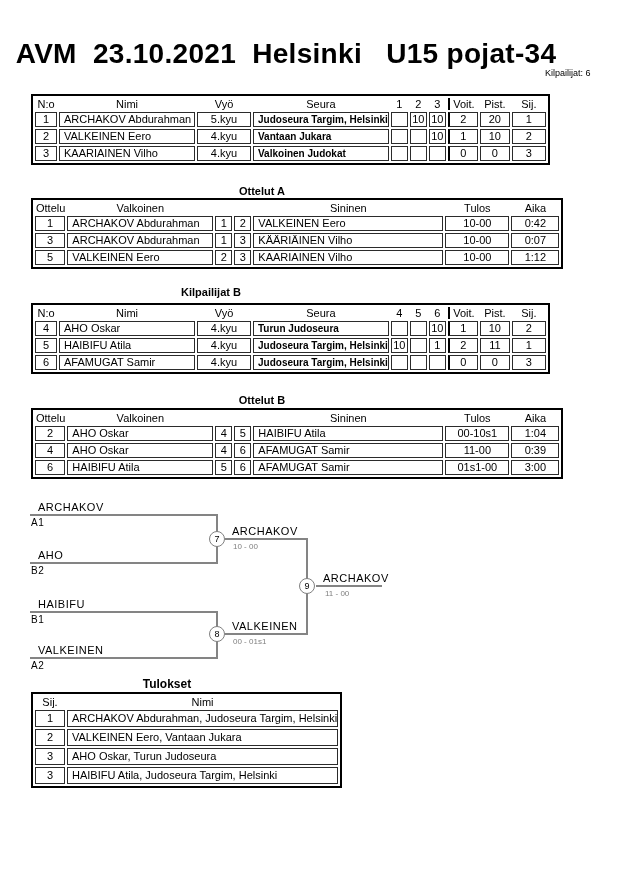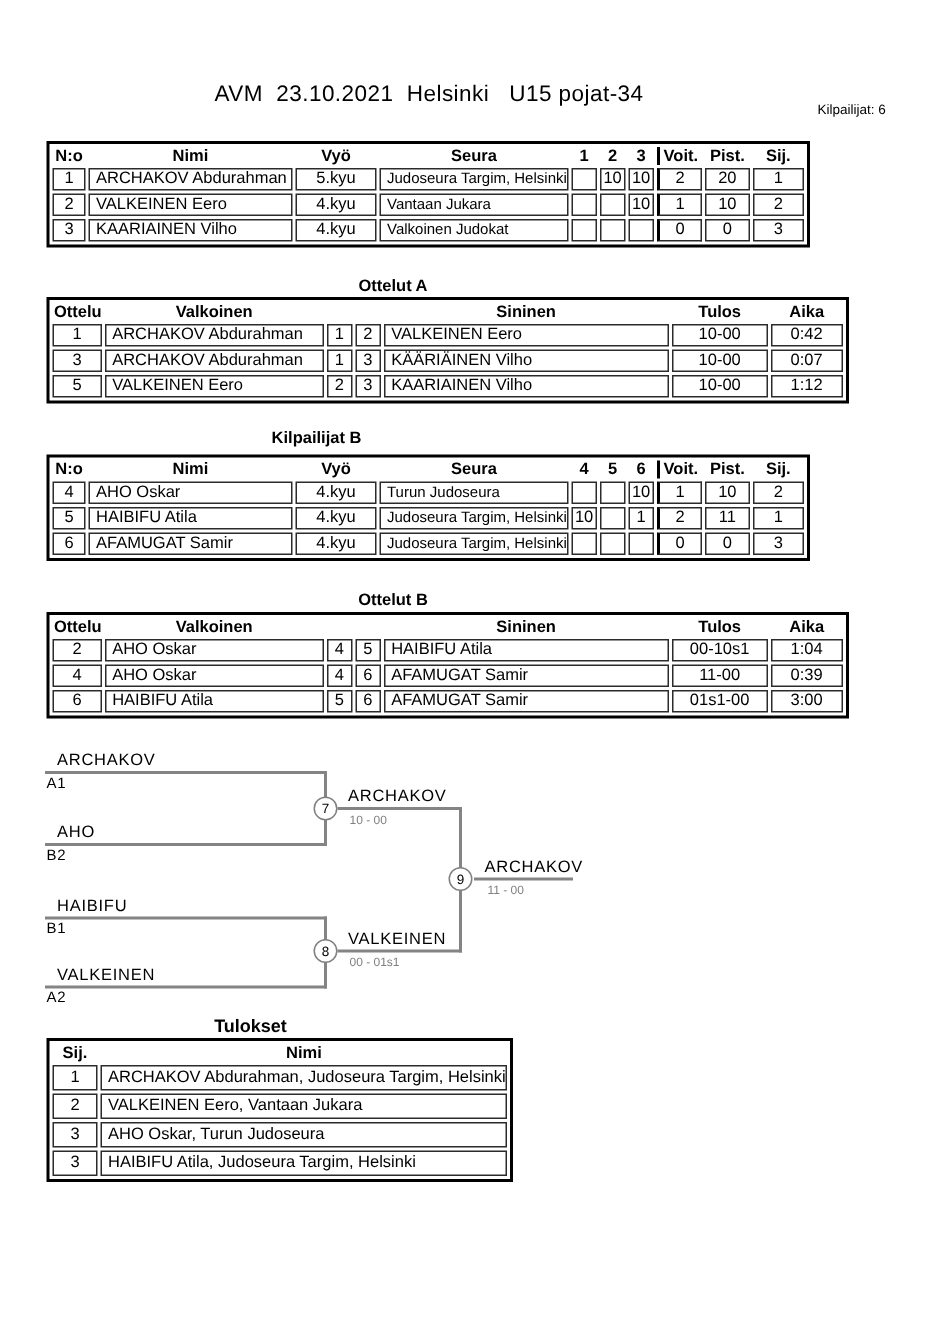--- a/index.html
+++ b/index.html
@@ -2,41 +2,41 @@
 <html><head>
 <meta charset="utf-8">
 <style>
   html,body{margin:0;padding:0;background:#fff;}
   .page{
     position:relative;width:630px;height:891px;background:#fff;
     font-family:"Liberation Sans", sans-serif;color:#000;overflow:hidden;
   }
   .doc-title{
     position:absolute;top:38px;left:0;width:572px;text-align:center;
-    font-size:15px;font-weight:normal;white-space:pre;letter-spacing:.3px;margin-top:16px;
+    font-size:28px;font-weight:bold;white-space:pre;letter-spacing:.3px;
   }
   .kilp-note{position:absolute;top:68px;left:545px;font-size:9px;}
   .sec-title{position:absolute;font-size:11px;font-weight:bold;text-align:center;}
   .sec-title.big{font-size:12px;}
 
   table.sheet{
     position:absolute;border-collapse:separate;border-spacing:2px;
     table-layout:fixed;background:#fff;border:2px solid #000;
   }
   table.sheet th{
-    border:none;font-size:11px;font-weight:bold;height:12px;line-height:12px;
+    border:none;font-size:11px;font-weight:normal;height:12px;line-height:12px;
     padding:0;white-space:nowrap;overflow:visible;text-align:center;
   }
   table.sheet td{
     border:1px solid #2b2b2b;font-size:11px;height:13px;line-height:13px;
     padding:0;white-space:nowrap;overflow:visible;background:#fff;text-align:center;
   }
   table.sheet td.l{text-align:left;padding-left:4px;}
   table.sheet th.lft{text-align:left;padding-left:1px;}
-  table.sheet td.club{font-size:10px;}
+  table.sheet td.club{font-size:10px;font-weight:bold;}
   table.sheet .vdiv{border-left:2px solid #000;margin-left:48px;}
   table.results td{height:15px;line-height:15px;}
 
   .bracket{position:absolute;left:28px;top:498px;width:390px;height:180px;}
   .bline{position:absolute;background:#848484;}
   .bline.h{height:2px;}
   .bline.v{width:2px;}
   .bname{position:absolute;font-size:11px;letter-spacing:.5px;white-space:nowrap;}
   .bseed{position:absolute;font-size:10px;letter-spacing:.5px;}
   .bscore{position:absolute;font-size:8px;color:#808080;white-space:nowrap;}

